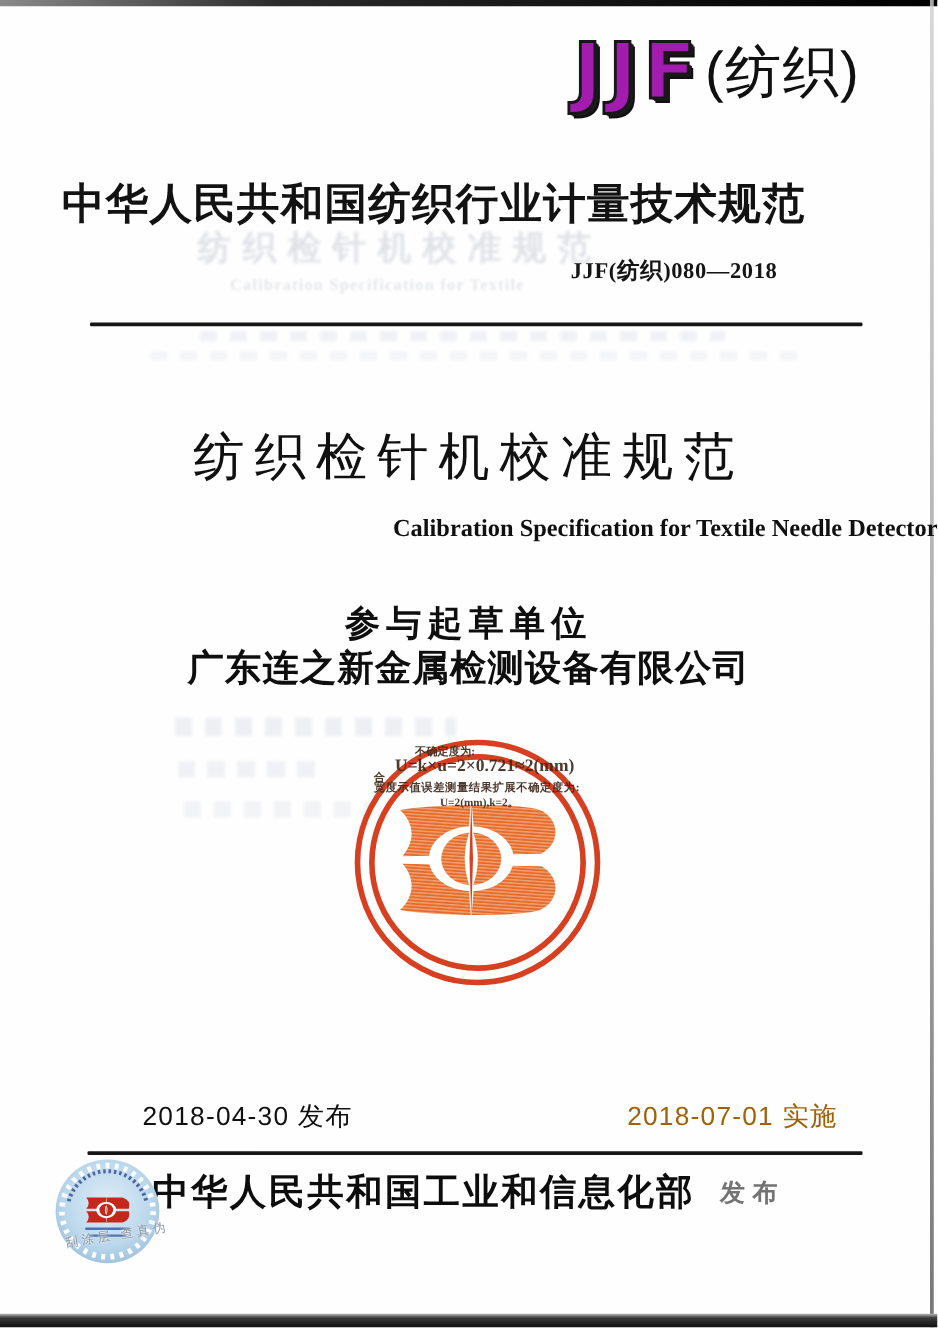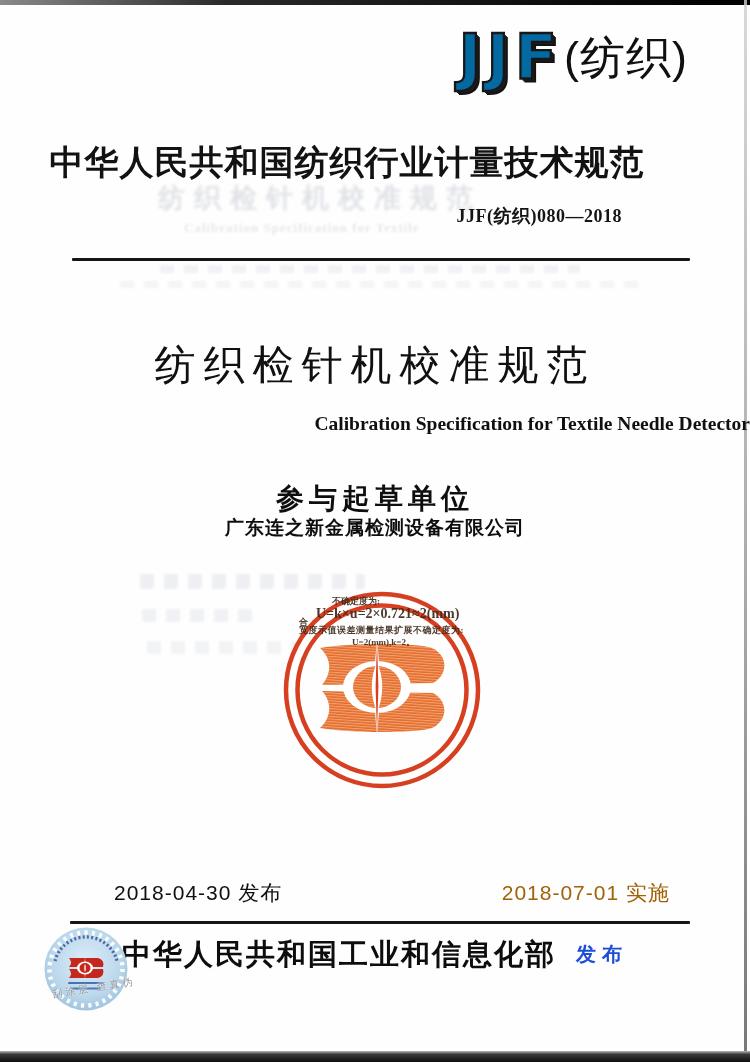--- a/index.html
+++ b/index.html
@@ -15,21 +15,21 @@
     background:linear-gradient(to right,#8a8a8a 0%,#2a2a2a 30%,#0c0c0c 75%,#000 100%);}
   .edge-bottom{bottom:0;left:0;width:750px;height:11px;
     background:linear-gradient(to bottom,#b9b9b9 0%,#3a3a3a 30%,#0e0e0e 100%);}
   .edge-right{top:0;right:3px;width:3px;height:1062px;
     background:linear-gradient(to bottom,#cfcfcf,#8f8f8f 60%,#555);opacity:.8;}
   
   .logo-row{top:26px;right:62px;display:flex;align-items:center;}
   .jjf3d{
     font-family:"DejaVu Sans","Liberation Sans",sans-serif;
     font-weight:900;font-size:62px;line-height:1;letter-spacing:5px;
-    color:#0369a1;-webkit-text-stroke:2.3px #171717;
+    color:#a21caf;-webkit-text-stroke:2.3px #171717;
     text-shadow:2px 2px 0 #1c1c1c,3px 3px 0 #161616,4px 4px 0 #111;
   }
   .logo-suffix{
     font-family:Liberation Sans, sans-serif;
     font-size:45px;font-weight:500;line-height:1;color:#101010;margin-left:2px;letter-spacing:1px;
   }
   .header-title{
     top:140px;left:0;width:694px;text-align:center;
     font-size:34px;font-weight:700;letter-spacing:1px;color:#121212;
   }
@@ -51,39 +51,39 @@
   
   .main-title-cn{top:338px;left:0;width:750px;text-align:center;
     font-size:41px;font-weight:400;letter-spacing:8px;color:#101010;}
   .main-title-en{top:413px;left:0;width:750px;text-align:right;
     font-size:19.5px;font-weight:700;color:#101010;}
   .drafting-label{top:480px;left:0;width:750px;text-align:center;
     font-family:"Liberation Sans","DejaVu Sans",sans-serif;
     font-size:28px;font-weight:700;letter-spacing:5px;color:#0e0e0e;}
   .drafting-company{top:515px;left:0;width:750px;text-align:center;
     font-family:"Liberation Sans","DejaVu Sans",sans-serif;
-    font-size:19px;font-weight:700;letter-spacing:1px;color:#0e0e0e;}
+    font-size:29px;font-weight:700;letter-spacing:1px;color:#0e0e0e;}
   
   .stamp-note{font-size:9px;color:#3f2a1d;line-height:1;white-space:nowrap;z-index:5;
     font-weight:600;opacity:.92;}
   .sn1{top:597px;left:332px;}
   .sn2{top:607px;left:316px;font-size:14px;}
   .sn3{top:618px;left:299px;}
   .sn4{top:626px;left:299px;letter-spacing:.5px;}
   .sn5{top:638px;left:352px;}
   
   .date-issue{top:879px;left:114px;font-family:"Liberation Sans","DejaVu Sans",sans-serif;
     font-size:21px;font-weight:500;letter-spacing:1px;color:#101010;}
   .date-implement{top:879px;right:80px;font-family:"Liberation Sans","DejaVu Sans",sans-serif;
     font-size:21px;font-weight:500;letter-spacing:1px;color:#a16207;}
   .publisher-row{top:939px;left:0;width:750px;display:flex;justify-content:center;
     align-items:flex-end;gap:20px;}
   .publisher-name{font-size:29px;font-weight:700;letter-spacing:2px;color:#0d0d0d;line-height:1.1;}
   .publisher-action{font-family:"Liberation Sans","DejaVu Sans",sans-serif;
-    font-size:20px;font-weight:600;letter-spacing:6px;color:#1d4ed8;padding-bottom:3px;}
+    font-size:20px;font-weight:600;letter-spacing:6px;color:#737373;padding-bottom:3px;}
   
   .stamp-svg{top:590px;left:282px;z-index:4;}
   .seal-svg{top:923px;left:40px;z-index:6;}
   .scratch-label{top:981px;left:52px;z-index:7;
     font-family:"Liberation Sans","DejaVu Sans",sans-serif;
     font-size:10px;letter-spacing:3px;color:#8f959d;transform:rotate(-9deg);
     text-shadow:0 0 2px #fff;white-space:nowrap;}
 </style>
 </head>
 <body>

